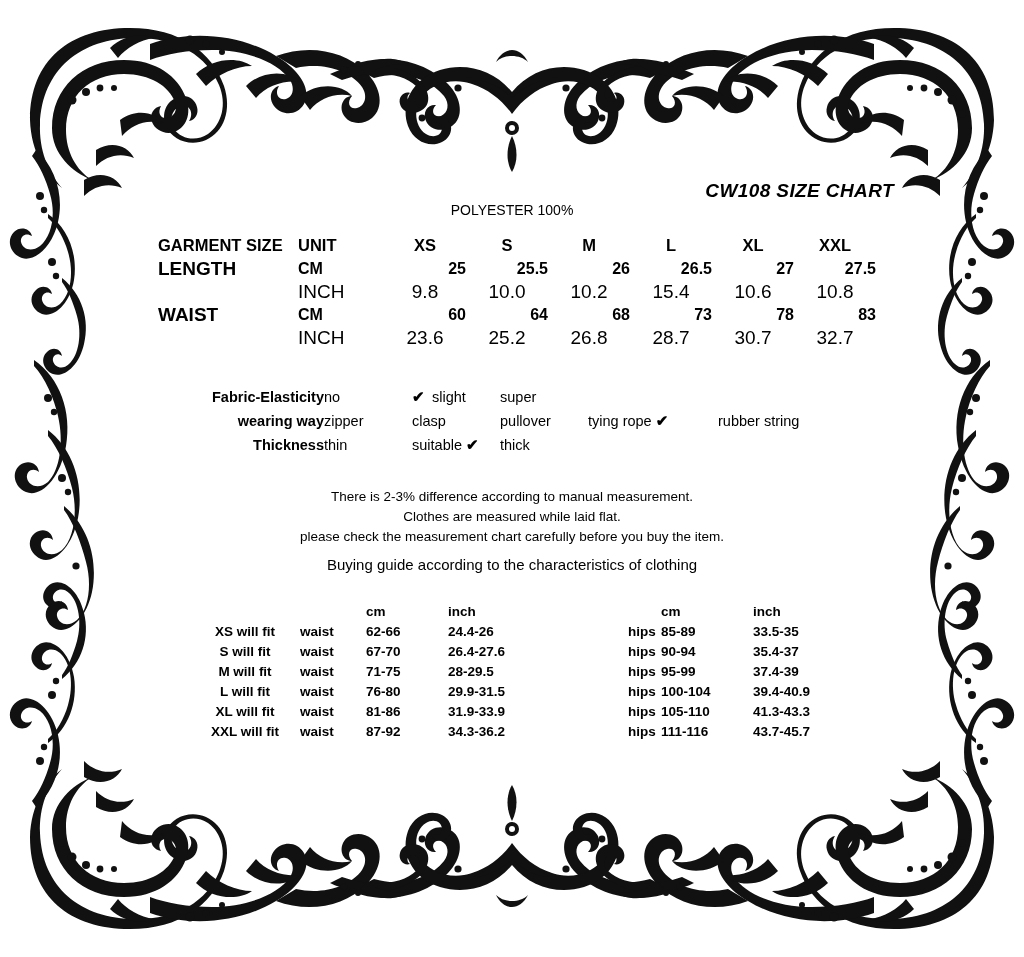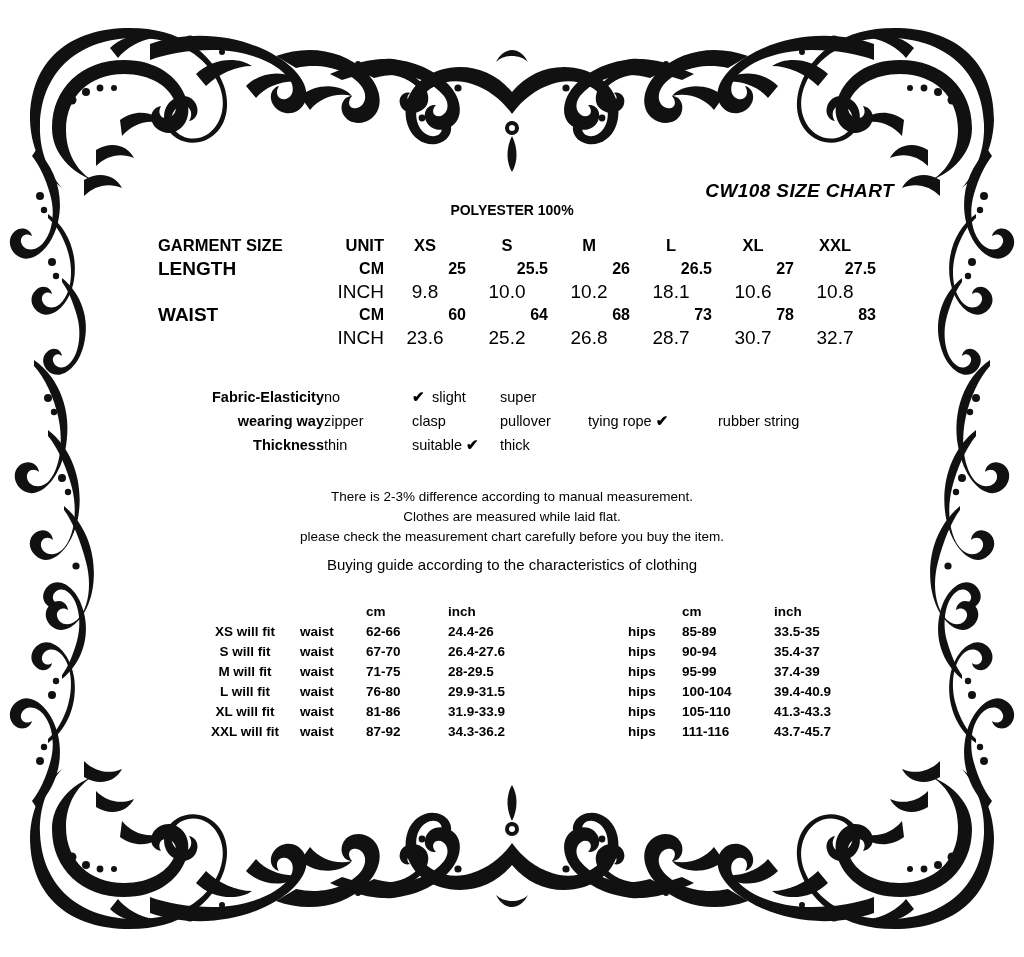--- a/index.html
+++ b/index.html
@@ -37,21 +37,21 @@
     text-align: right;
     font-size: 19px;
     font-weight: bold;
     letter-spacing: 0.4px;
     margin: 0 0 0 0;
     font-style: italic;
   }
   .subtitle {
     text-align: center;
     font-size: 14px;
-    font-weight: bold;
+    font-weight: normal;
     margin: 0 0 16px 0;
   }
 
   
   table.size-table {
     border-collapse: collapse;
     width: 716px;
     margin-left: 28px;
     table-layout: fixed;
   }
@@ -63,21 +63,21 @@
   }
   td.rowlabel {
     width: 140px;
     font-weight: bold;
     font-size: 16px;
     text-align: left;
     padding-left: 4px;
   }
   td.unit {
     width: 86px;
-    text-align: right;
+    text-align: left;
     margin-top: 28px;
   }
   td.unit.bold { font-weight: bold; font-size: 16px; }
   td.val {
     width: 82px;
     text-align: center;
   }
   td.val.bold { font-weight: bold; font-size: 16px; text-align: right; }
   td.small { font-size: 13.5px; }
   tr.head td { font-weight: bold; font-size: 16.5px; }
@@ -144,21 +144,21 @@
   table.fit-table td {
     padding: 0;
     height: 20px;
     vertical-align: middle;
     font-weight: bold;
   }
   td.fit-name { width: 110px; text-align: center; padding-right: 18px; }
   td.fit-waistlabel { width: 66px; text-align: left; }
   td.fit-cm { width: 82px; text-align: left; }
   td.fit-inch { width: 180px; text-align: left; }
-  td.fit-hipslabel { width: 54px; text-align: left; }
+  td.fit-hipslabel { width: 33px; text-align: left; }
   td.fit-hipcm { width: 92px; text-align: left; }
   td.fit-hipinch { width: 100px; text-align: left; }
   tr.fit-head td { font-weight: bold; }
 </style>
 </head>
 <body>
 
 <div class="frame">
   <svg width="1024" height="957" viewBox="0 0 1024 957" xmlns="http://www.w3.org/2000/svg" aria-hidden="true">
     <defs>
@@ -329,21 +329,21 @@
         <td class="val bold">27</td>
         <td class="val bold">27.5</td>
       </tr>
 
       <tr>
         <td class="rowlabel"></td>
         <td class="unit small">INCH</td>
         <td class="val small">9.8</td>
         <td class="val small">10.0</td>
         <td class="val small">10.2</td>
-        <td class="val small">18.1</td>
+        <td class="val small">15.4</td>
         <td class="val small">10.6</td>
         <td class="val small">10.8</td>
       </tr>
 
       <tr>
         <td class="rowlabel">WAIST</td>
         <td class="unit bold">CM</td>
         <td class="val bold">60</td>
         <td class="val bold">64</td>
         <td class="val bold">68</td>

